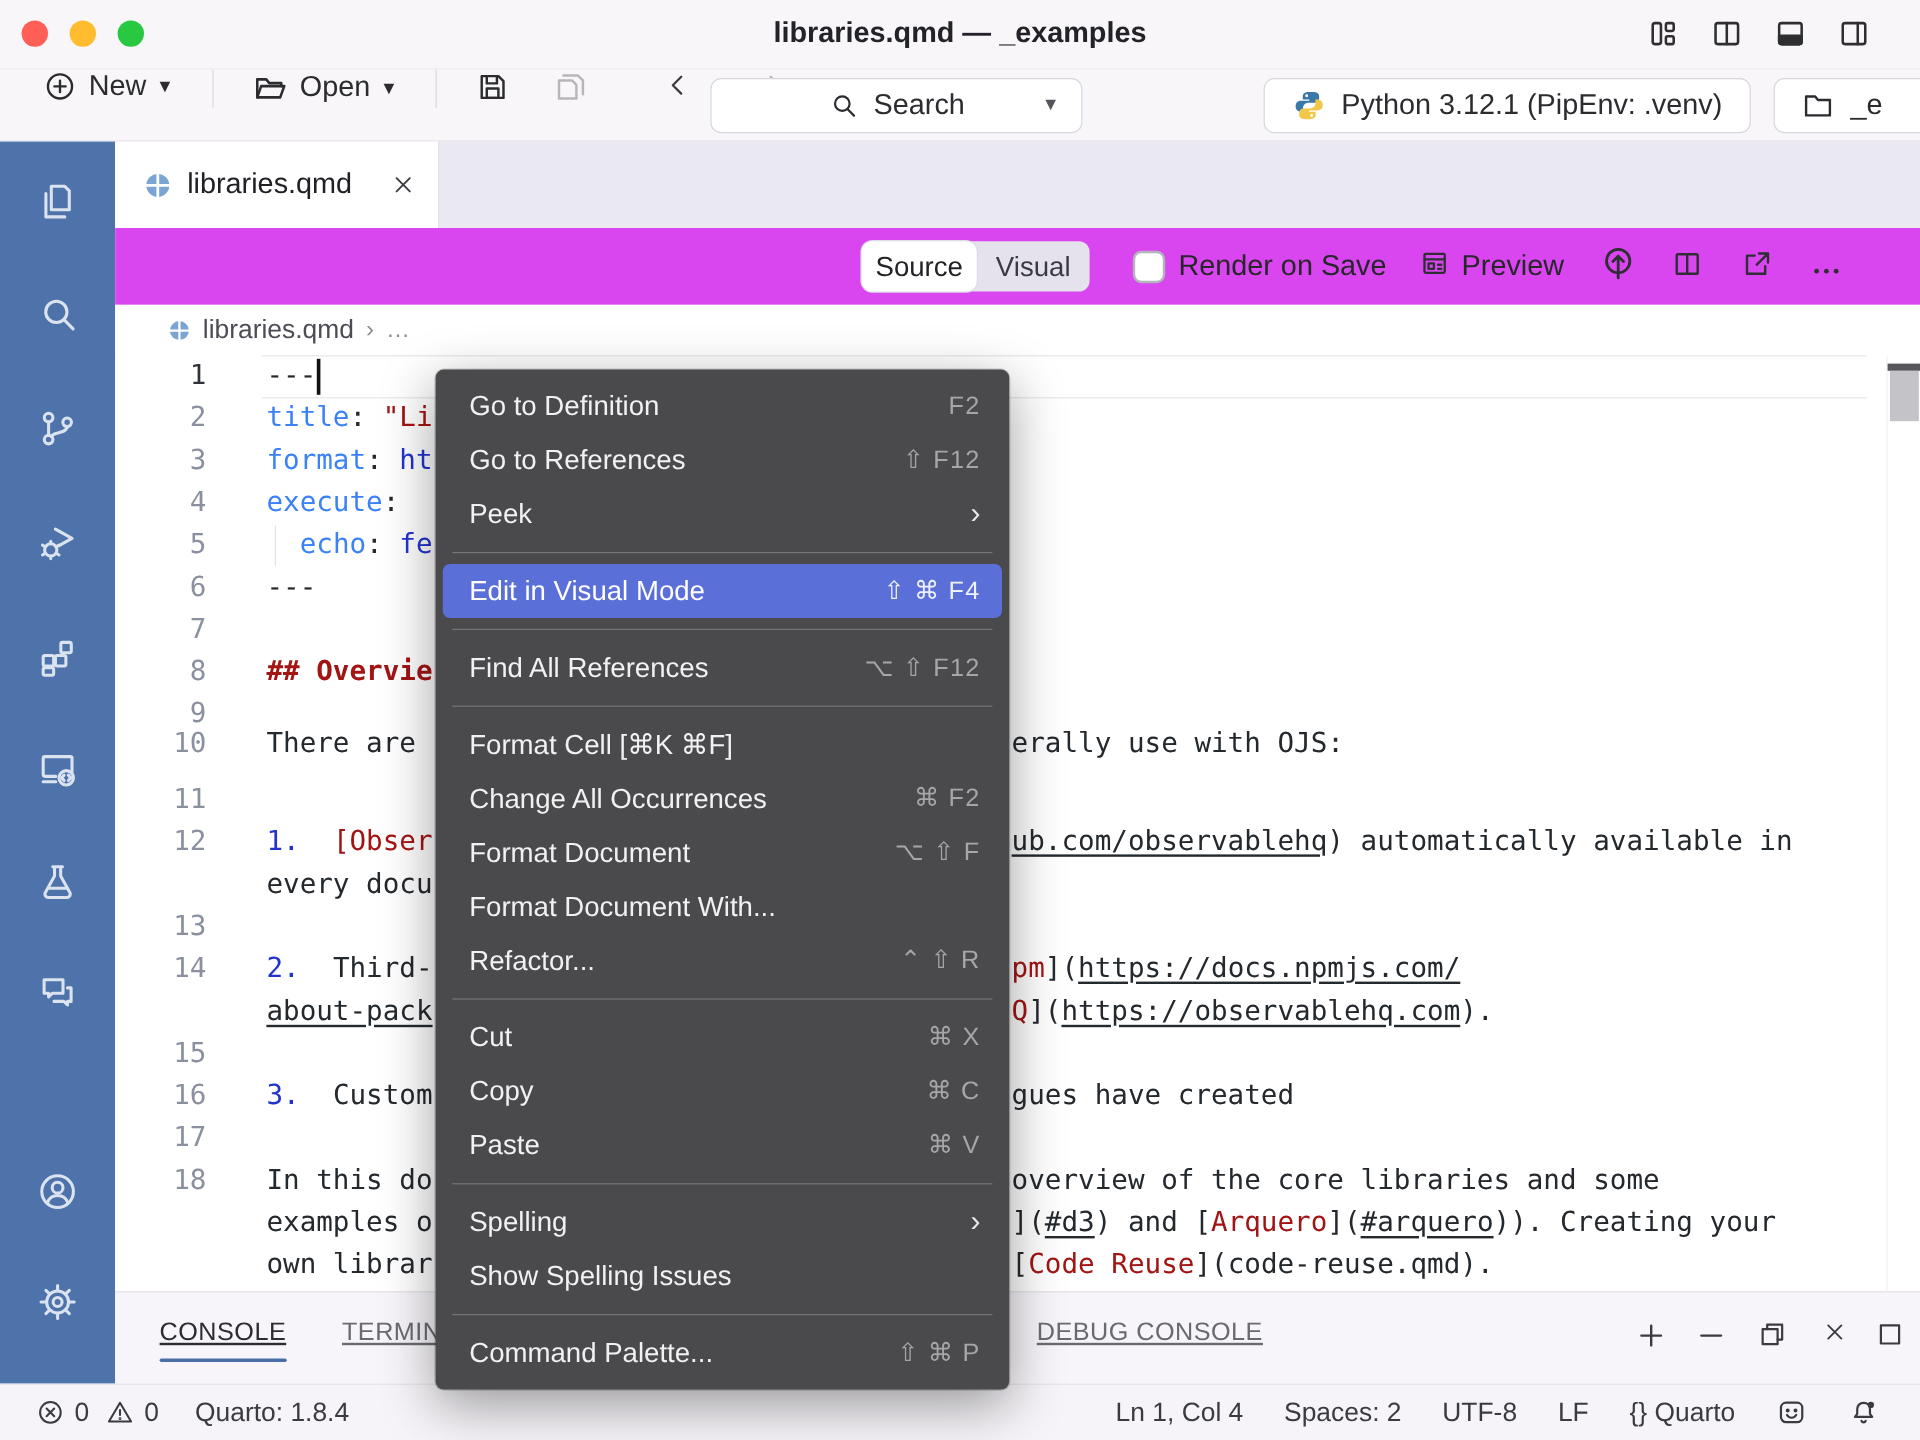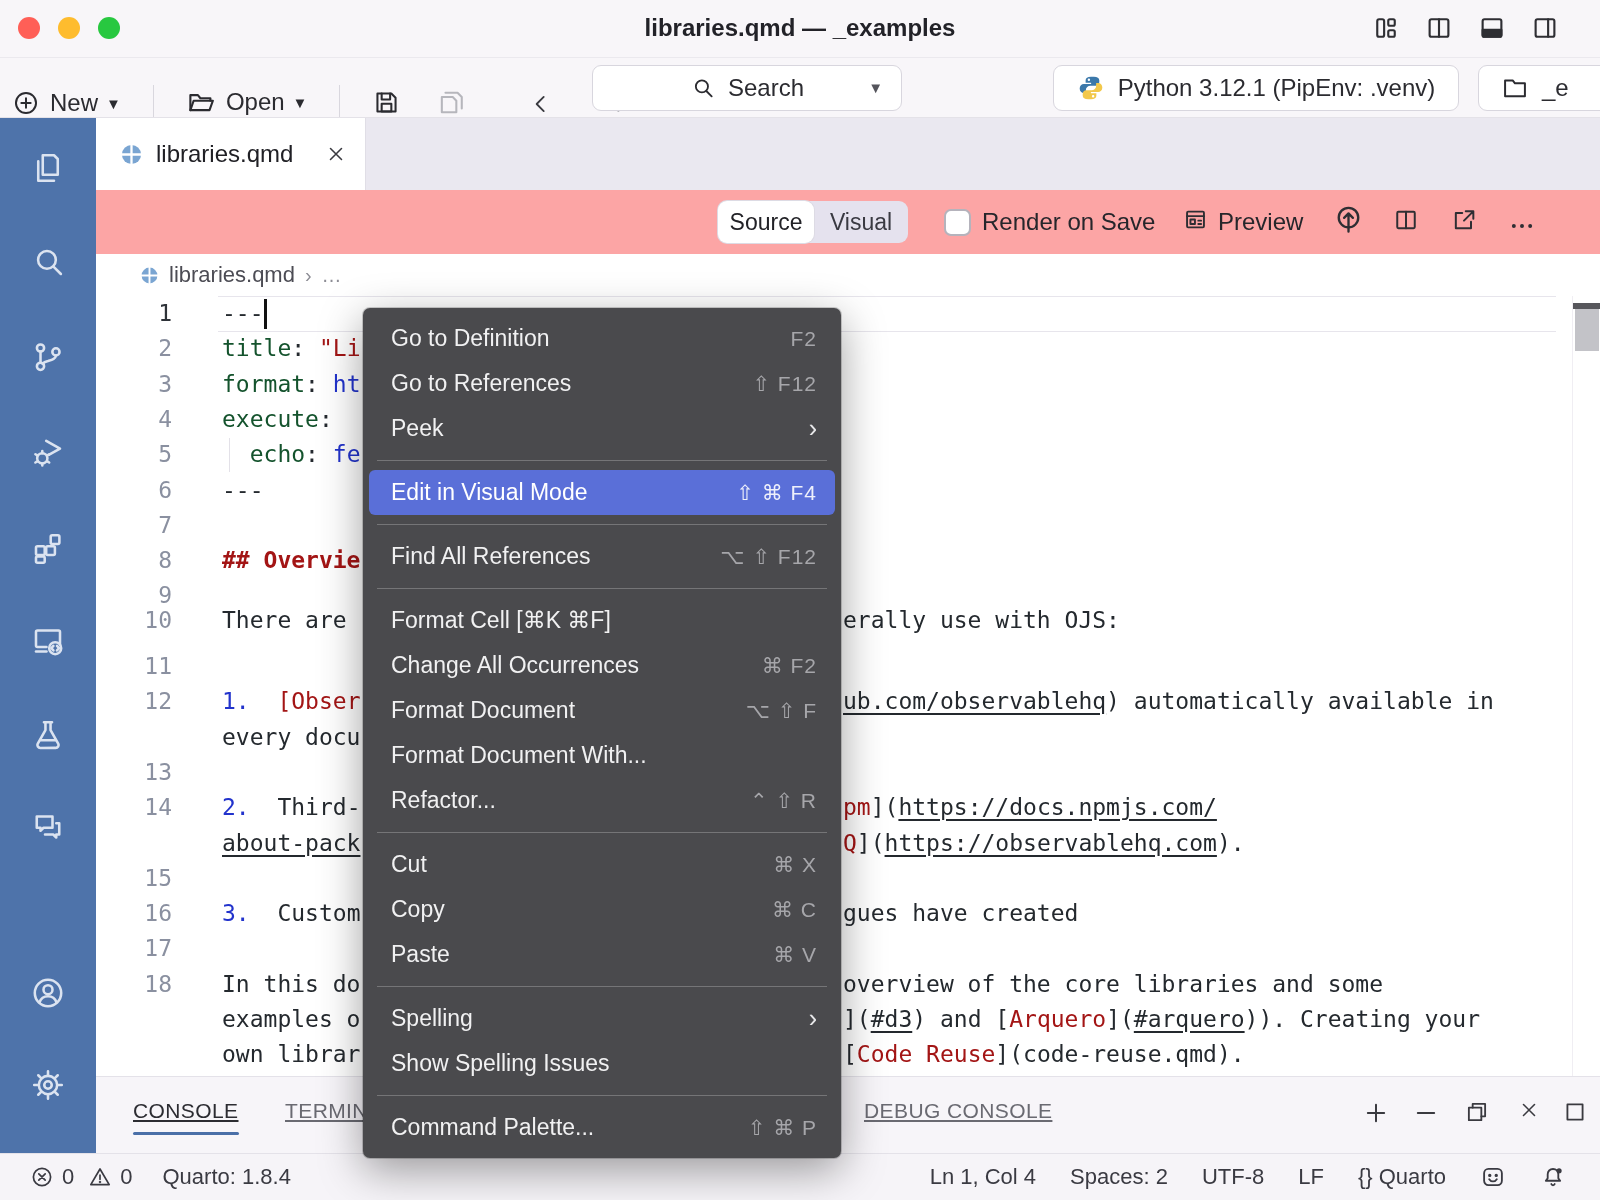--- a/index.html
+++ b/index.html
@@ -7,58 +7,58 @@
   .window{position:relative;width:1600px;height:1200px;background:#ffffff;overflow:hidden;
     font-family:"Liberation Sans",sans-serif;color:#1f2328;}
   
   .titlebar{position:absolute;left:0;top:0;width:1600px;height:58px;background:#f8f6f9;border-bottom:1px solid #ebe9ee;}
   .tl{position:absolute;top:17px;width:22px;height:22px;border-radius:50%;}
   .title{position:absolute;left:0;right:0;top:14px;text-align:center;font-size:24px;font-weight:700;color:#222228;}
   .tb-icons{position:absolute;right:40px;top:13px;display:flex;gap:23px;color:#2e2e33;}
   .tb-icons .ic{width:30px;height:30px;}
   
   .toolbar{position:absolute;left:0;top:58px;width:1600px;height:60px;background:#f8f6f9;border-bottom:1px solid #e4e2e8;}
-  .tb-left{position:absolute;left:12px;top:0;height:59px;display:flex;align-items:flex-end;gap:24px;}
+  .tb-left{position:absolute;left:36px;top:0;height:59px;display:flex;align-items:flex-start;gap:24px;}
   .tbtn{display:flex;align-items:center;gap:10px;font-size:24px;color:#2b2b30;}
   .ic{display:inline-flex;}
   .ic svg{display:block;}
   .caret{font-size:15px;color:#2b2b30;margin-left:-2px;}
   .vdiv{width:1px;height:32px;background:#d9d7de;margin:0 8px;}
   .dim{color:#b6b6bc;}
   .pill{position:absolute;top:7px;height:46px;background:#fff;border:1px solid #d8d6de;border-radius:9px;display:flex;align-items:center;font-size:24px;color:#2b2b30;}
   .search-pill{left:592px;width:310px;justify-content:center;gap:12px;}
   .search-caret{position:absolute;right:18px;top:13px;color:#55555c;}
   .py-pill{left:1053px;width:406px;justify-content:center;gap:13px;}
   .proj-pill{left:1478px;width:190px;gap:13px;padding-left:22px;}
   
   .activitybar{position:absolute;left:0;top:118px;width:96px;height:1037px;background:#4e73aa;}
   .ab-ic{position:absolute;left:30px;width:36px;height:36px;color:#e6ecf6;opacity:.93;}
   
   .tabstrip{position:absolute;left:96px;top:118px;width:1504px;height:72px;background:#eae8f0;}
   .tab{position:absolute;left:0;top:0;width:270px;height:72px;background:#fff;border-right:1px solid #e0dee6;display:flex;align-items:center;padding:0 18px 0 24px;gap:13px;}
   .tab-label{font-size:24px;color:#202025;}
   .tab-close{margin-left:auto;color:#3a3a40;width:22px;height:22px;}
-  .edtoolbar{position:absolute;left:96px;top:190px;width:1504px;height:64px;background:#fca5a5;}
+  .edtoolbar{position:absolute;left:96px;top:190px;width:1504px;height:64px;background:#d946ef;}
   .seg{position:absolute;left:622px;top:11px;width:190px;height:42px;background:#e5e2ee;border-radius:9px;display:flex;align-items:center;font-size:23px;}
   .seg-src{width:96px;height:42px;background:#fff;border-radius:9px;display:flex;align-items:center;justify-content:center;color:#222227;box-shadow:0 0 0 1px #dddbe4;}
   .seg-vis{flex:1;text-align:center;color:#3a3a42;}
   .chk{position:absolute;left:848px;top:19px;width:27px;height:27px;border:2px solid #b5b3bc;border-radius:7px;background:#fff;}
   .ed-label{position:absolute;top:18px;font-size:24px;color:#26262b;}
   .ed-ic{position:absolute;top:16px;color:#2e2e33;}
   
   .breadcrumb{position:absolute;left:96px;top:254px;width:1504px;height:42px;background:#fff;display:flex;align-items:center;padding-left:44px;gap:10px;font-size:22px;color:#4c4c54;}
   .bc-sep{color:#8d8d95;font-size:20px;}
   
   .code{position:absolute;left:96px;top:296px;width:1504px;height:780px;background:#fff;font-family:"DejaVu Sans Mono",monospace;font-size:23px;}
   .crow{position:absolute;left:0;width:100%;height:36px;line-height:35px;white-space:pre;}
   .ln{position:absolute;left:0;width:76px;text-align:right;color:#8a90a0;}
   .ln.act{color:#2e3238;}
   .lseg{position:absolute;left:126px;}
   .rseg{position:absolute;left:747px;}
-  .c-p{color:#24292e;} .c-k{color:#14532d;} .c-s{color:#a31515;} .c-l{color:#a31515;}
+  .c-p{color:#24292e;} .c-k{color:#3b82f6;} .c-s{color:#a31515;} .c-l{color:#a31515;}
   .c-v{color:#2233cc;} .c-h{color:#a31515;font-weight:bold;}
   .c-u{color:#24292e;text-decoration:underline;text-underline-offset:4px;}
   .curline{position:absolute;left:122px;width:1338px;height:36px;border-top:1px solid #e7e5ec;border-bottom:1px solid #e7e5ec;}
   .cursor{position:absolute;left:168px;top:3px;width:2.5px;height:30px;background:#111;}
   .iguide{position:absolute;left:133px;top:1px;bottom:1px;width:1px;background:#e3e1e8;}
   .sbar-track{position:absolute;left:1476px;top:0px;width:28px;height:780px;border-left:1px solid #f0eef3;}
   .sbar-mark{position:absolute;left:0;top:7px;width:28px;height:6px;background:#57575c;}
   .sbar-thumb{position:absolute;left:2px;top:13px;width:24px;height:42px;background:#c3c3c8;}
   
   .panelbar{position:absolute;left:96px;top:1076px;width:1504px;height:77px;background:#f7f5f9;border-top:1px solid #e4e2e9;}

